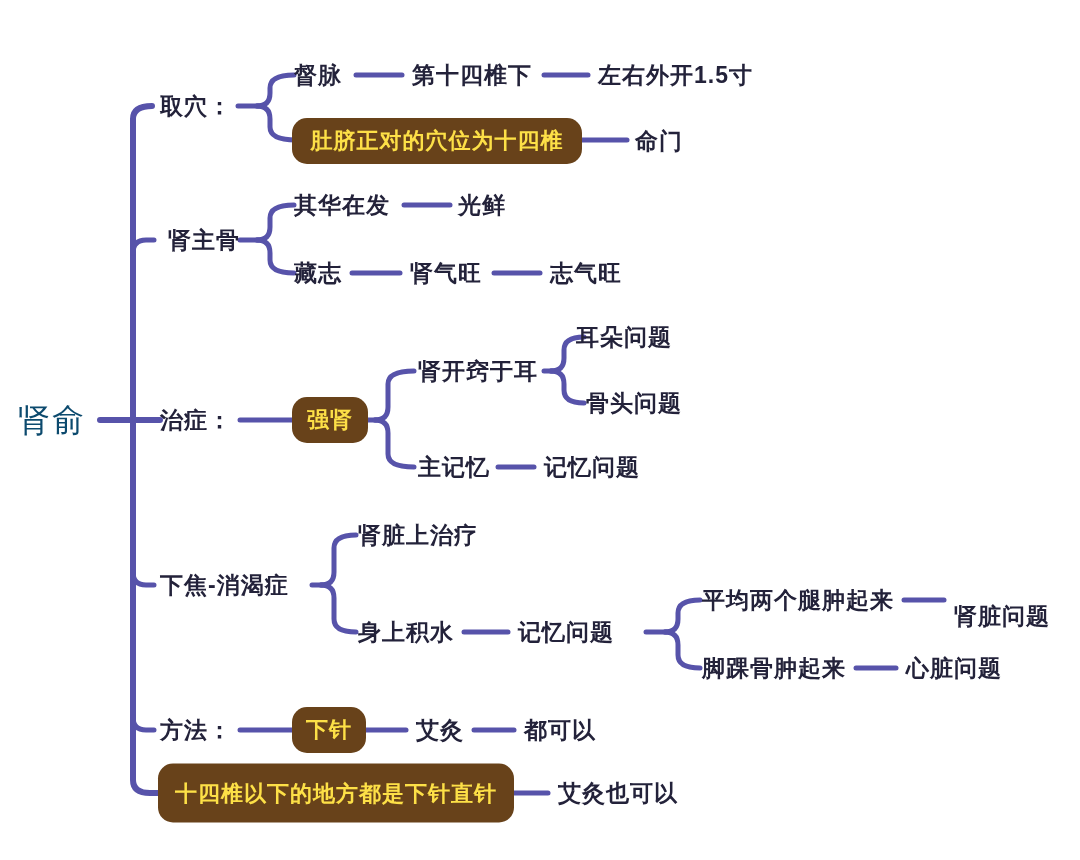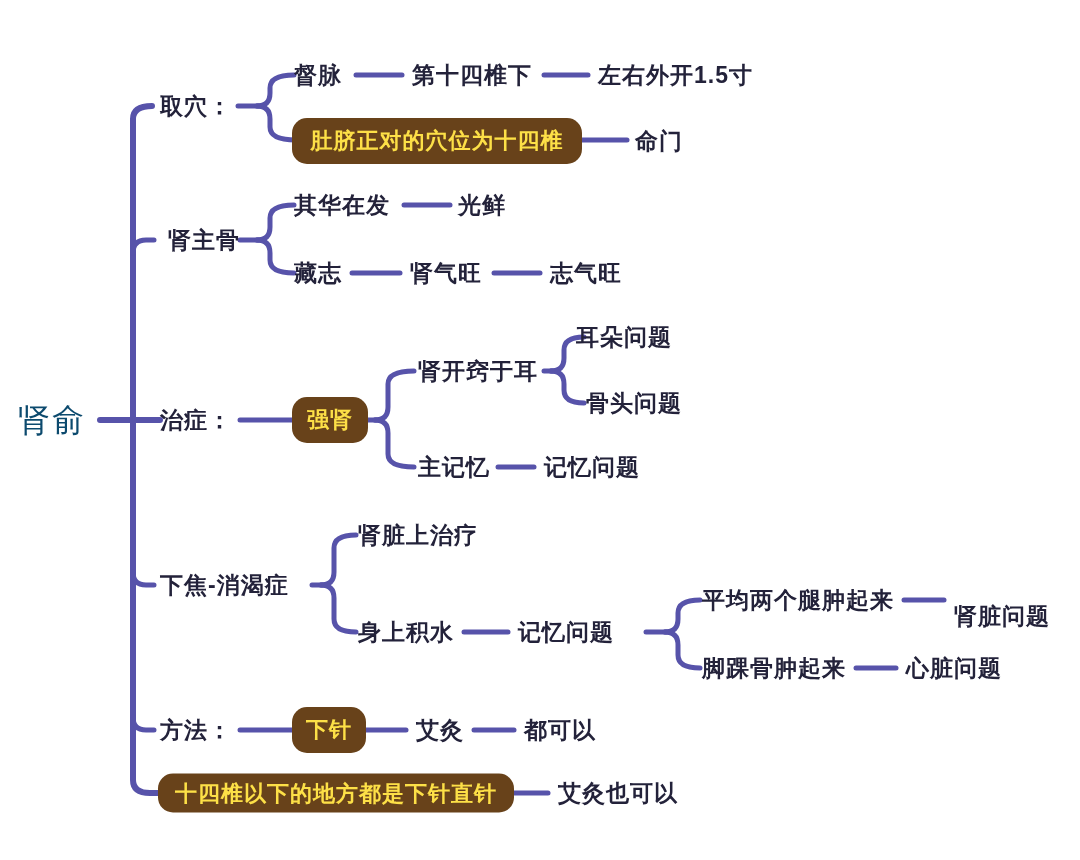--- a/index.html
+++ b/index.html
@@ -110,16 +110,16 @@
   <div class="node" style="left:702px;top:600px">平均两个腿肿起来</div>
   <div class="node" style="left:954px;top:616px">肾脏问题</div>
   <div class="node" style="left:702px;top:668px">脚踝骨肿起来</div>
   <div class="node" style="left:906px;top:668px">心脏问题</div>
 
   <div class="node" style="left:160px;top:730px">方法：</div>
   <div class="hl" style="left:292px;top:730px;min-width:74px">下针</div>
   <div class="node" style="left:416px;top:730px">艾灸</div>
   <div class="node" style="left:524px;top:730px">都可以</div>
 
-  <div class="hl" style="left:158px;top:793px;min-width:356px;height:39px">十四椎以下的地方都是下针直针</div>
+  <div class="hl" style="left:158px;top:793px;min-width:356px;height:59px">十四椎以下的地方都是下针直针</div>
   <div class="node" style="left:558px;top:793px">艾灸也可以</div>
 
 </div>
 
 </body></html>

